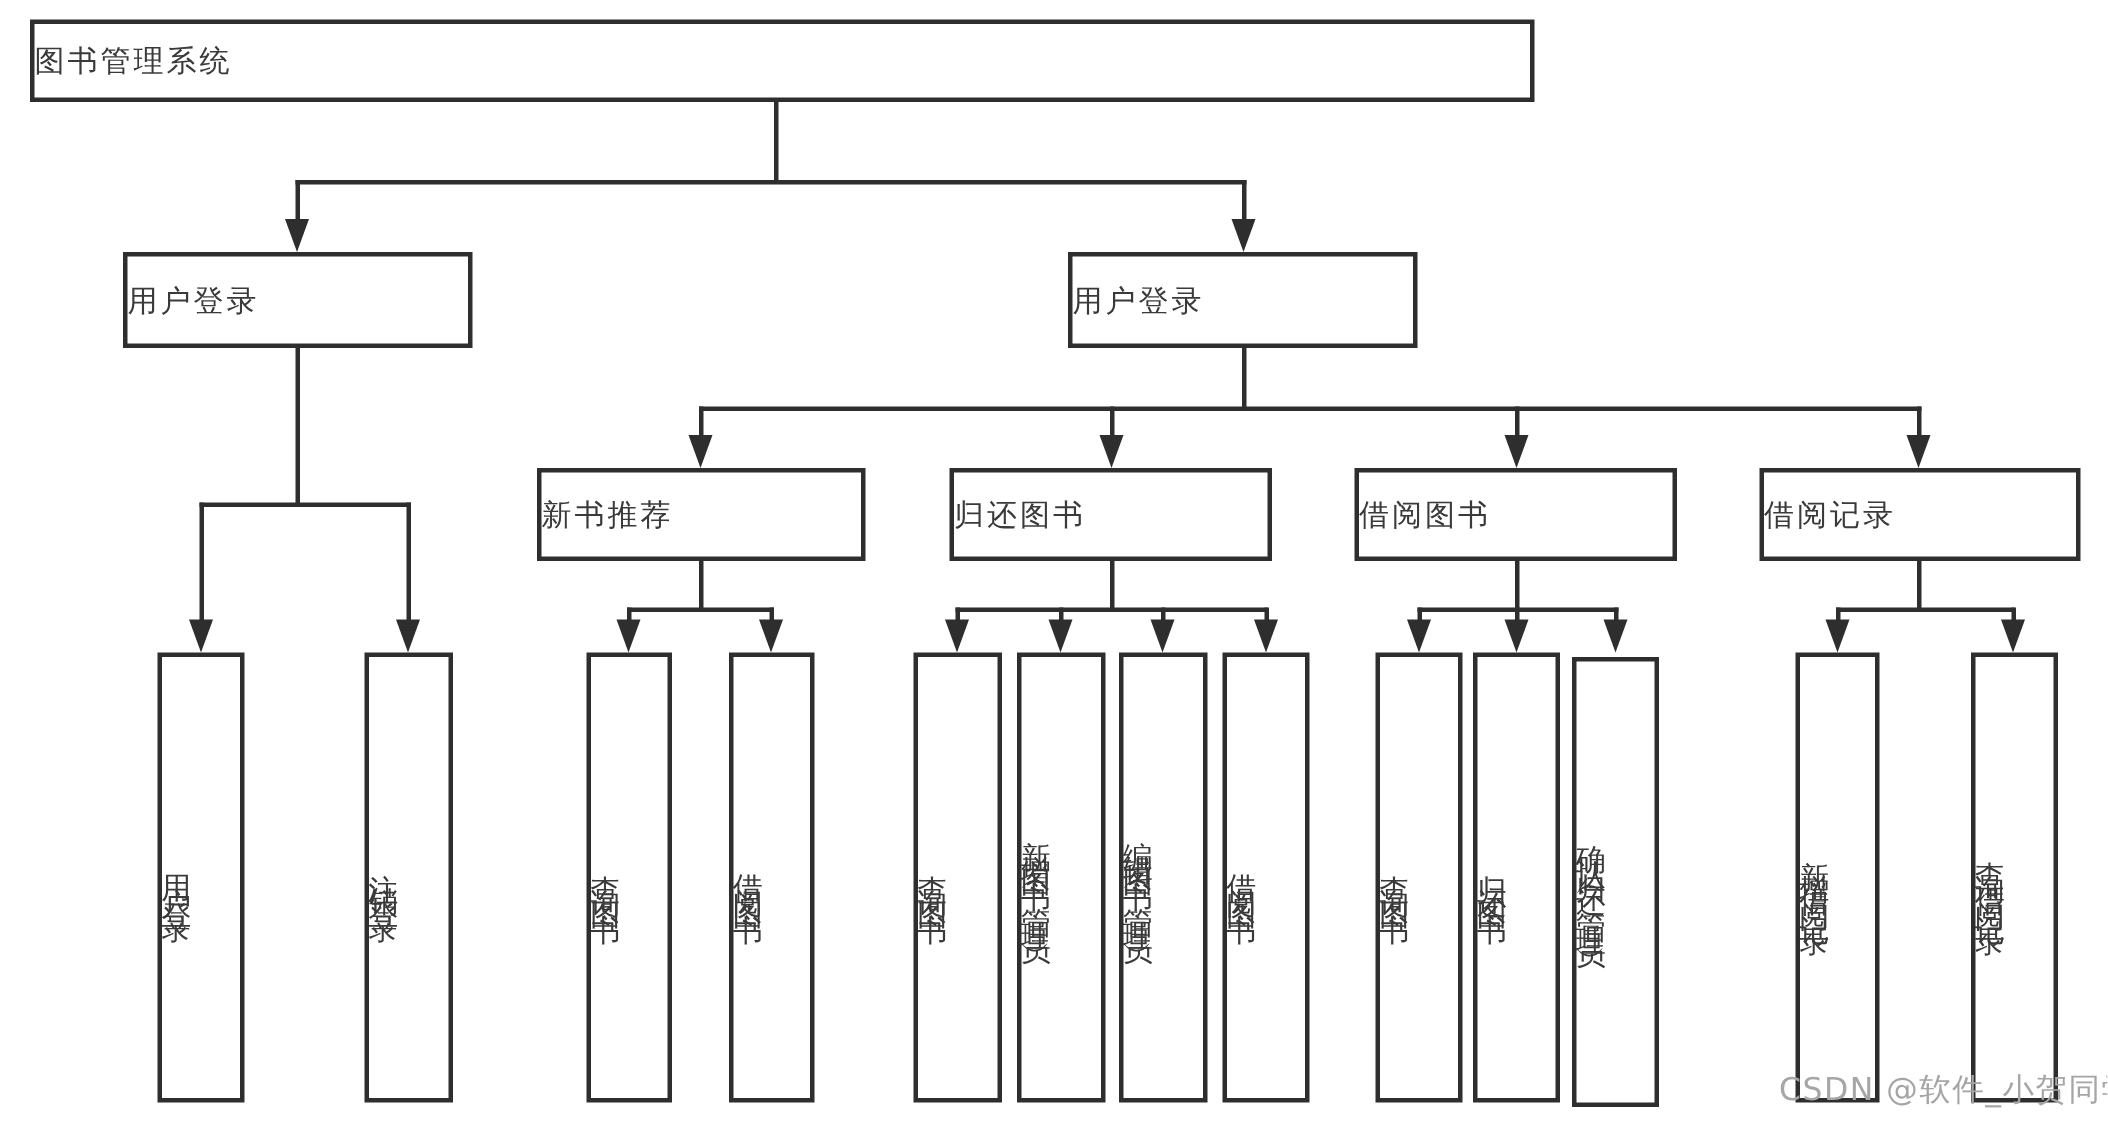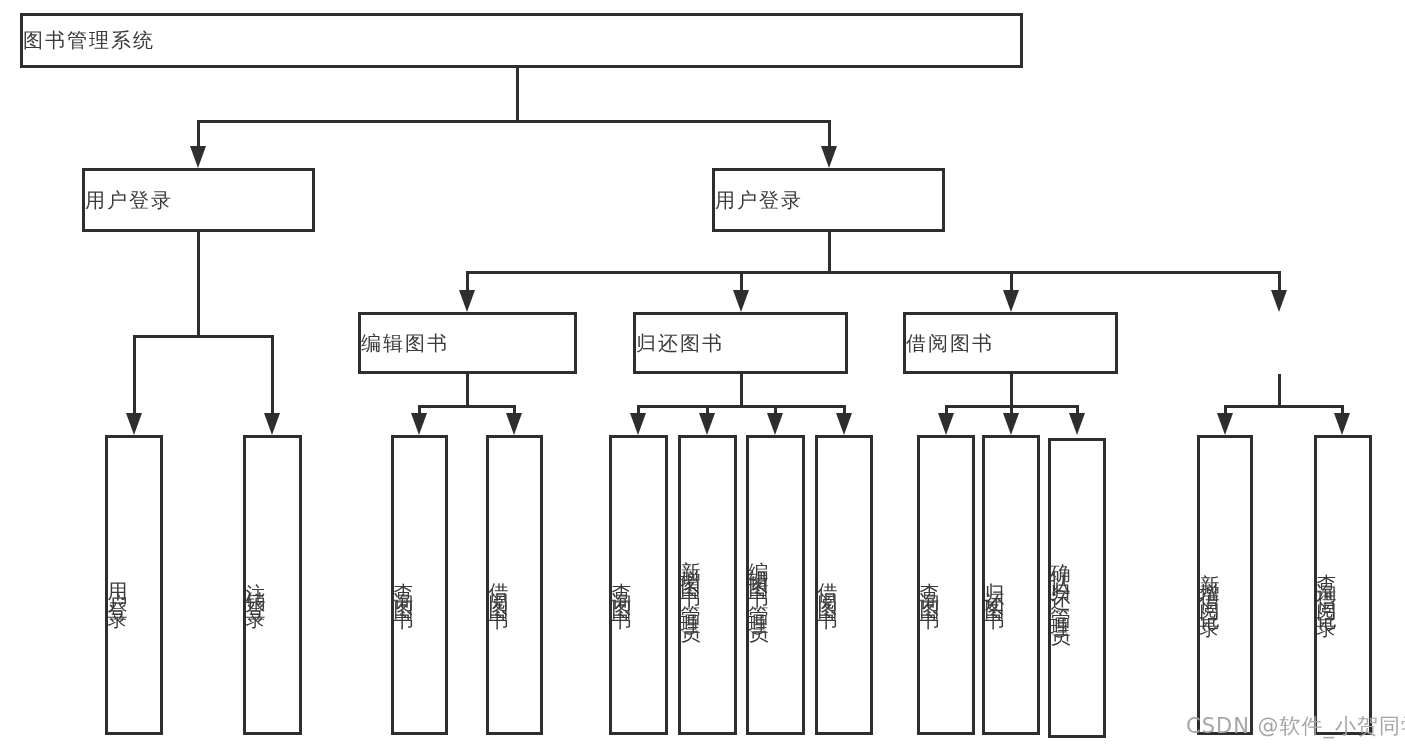--- a/index.html
+++ b/index.html
@@ -101,27 +101,30 @@
   </div>
 
   <div class="box h" style="left:82px;top:168px;width:233px;height:64px">
     <span>用户登录</span>
   </div>
   <div class="box h" style="left:712px;top:168px;width:233px;height:64px">
     <span>用户登录</span>
   </div>
 
   <div class="box h" style="left:358px;top:312px;width:219px;height:62px">
-    <span>编辑图书</span>
+    <span>新书推荐</span>
   </div>
   <div class="box h" style="left:633px;top:312px;width:215px;height:62px">
     <span>归还图书</span>
   </div>
   <div class="box h" style="left:903px;top:312px;width:215px;height:62px">
     <span>借阅图书</span>
+  </div>
+  <div class="box h" style="left:1173px;top:312px;width:214px;height:62px">
+    <span>借阅记录</span>
   </div>
 
   <div class="box v" style="left:105px;top:435px;width:58px;height:300px">
     <span>用户登录</span>
   </div>
   <div class="box v" style="left:243px;top:435px;width:59px;height:300px">
     <span>注销登录</span>
   </div>
 
   <div class="box v" style="left:391px;top:435px;width:57px;height:300px">

